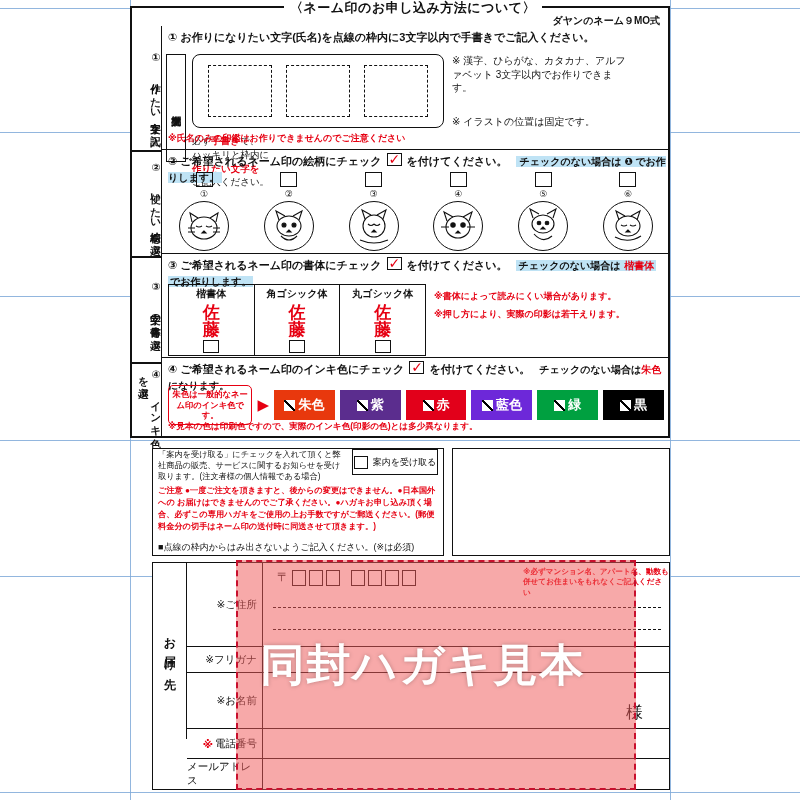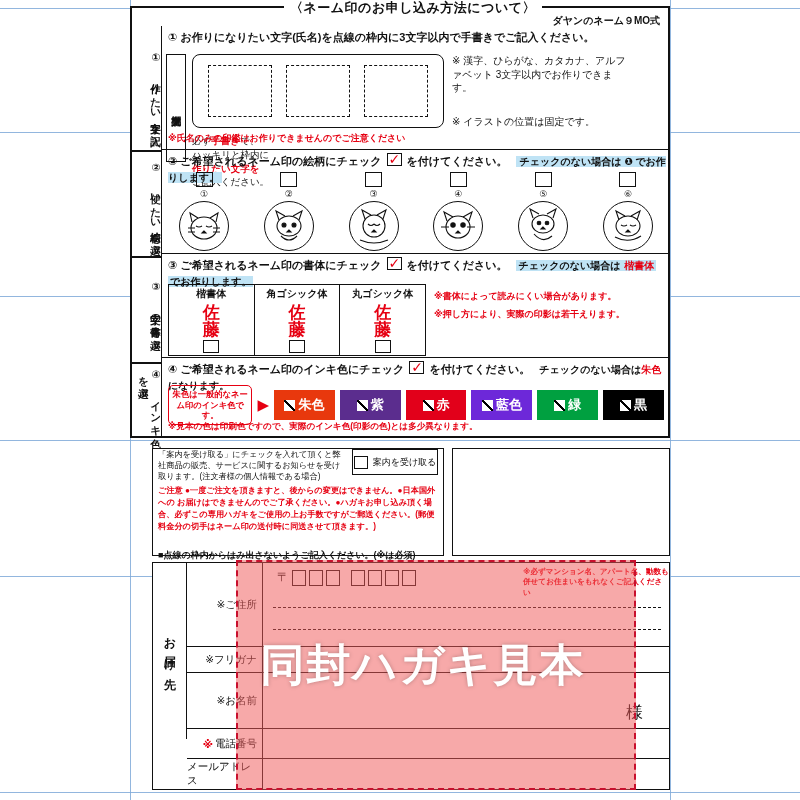--- a/index.html
+++ b/index.html
@@ -122,21 +122,21 @@
   .notice-chk{
     width:86px;height:26px;border:1.3px solid #111;display:flex;align-items:center;
     justify-content:center;gap:5px;font-size:9px;box-sizing:border-box;flex:none;
   }
   .notice-chk .b{width:12px;height:11px;border:1.3px solid #111;}
   .notice-body{margin-top:3px;font-size:8.2px;line-height:1.45;}
   .side-box{
     position:absolute;left:452px;top:448px;width:218px;height:108px;
     border:1.5px solid #111;box-sizing:border-box;background:#fff;
   }
-  .must{margin-top:16px;font-size:9px;font-weight:bold;}
+  .must{margin-top:8px;font-size:9px;font-weight:normal;}
 
   
   .card{
     position:absolute;left:152px;top:562px;width:518px;height:228px;
     border:1.5px solid #111;box-sizing:border-box;background:#fff;
   }
   .card-rail{
     position:absolute;left:0;top:0;width:34px;height:176px;border-right:1.3px solid #111;
     writing-mode:vertical-rl;text-orientation:upright;font-size:12px;font-weight:bold;
     display:flex;align-items:center;justify-content:center;letter-spacing:4px;box-sizing:border-box;

